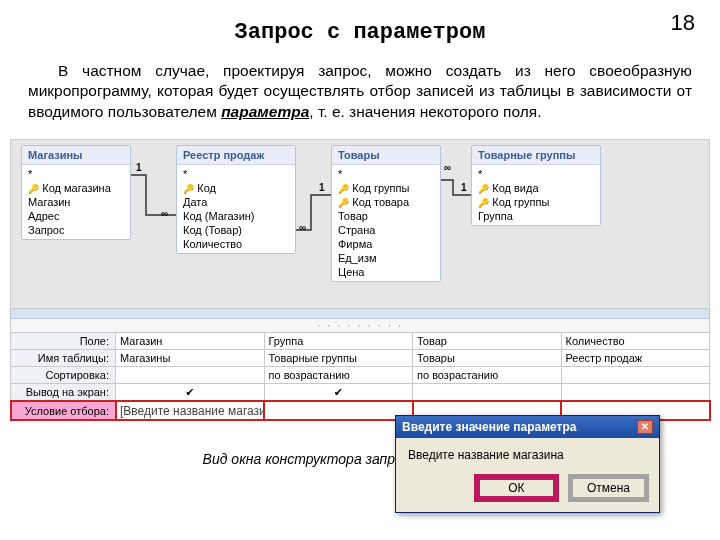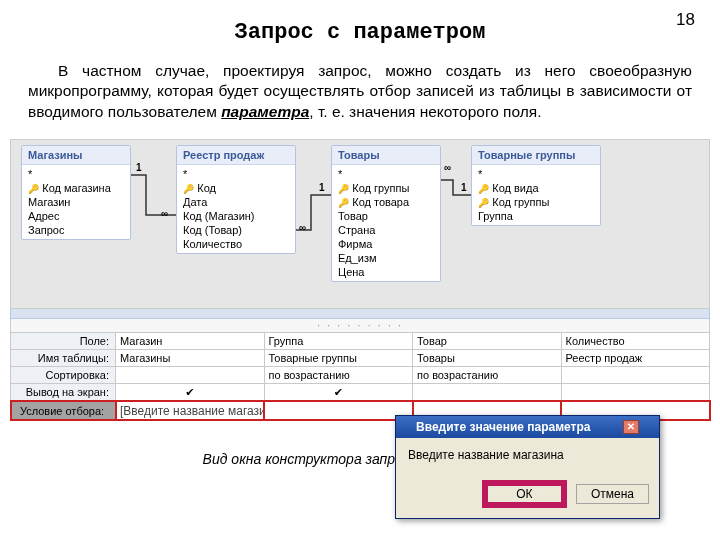--- a/index.html
+++ b/index.html
@@ -1,49 +1,49 @@
 <!DOCTYPE html>
 <html><head>
 <meta charset="utf-8">
 <style>
   * { box-sizing: border-box; }
   body { margin:0; font-family: Arial, sans-serif; background:#fff; width:720px; height:540px; position:relative; }
-  .page-num { position:absolute; top:10px; right:25px; font-size:17px; }
+  .page-num { position:absolute; top:10px; right:25px; font-size:22px; }
   .title { text-align:center; font-weight:bold; font-size:22px; margin: 20px 0 10px; font-family: Liberation Mono, monospace; }
   .para { font-size:15.5px; line-height:1.35; text-align:justify; padding: 0 28px; }
   .para .indent { display:inline-block; width:30px; }
   .emph { font-style:italic; font-weight:bold;text-decoration:underline; }
   .designer { margin:8px 10px 0 10px; background:#e6e6e6; border:1px solid #ccc; position:relative; height:170px; overflow:hidden; }
   .tbl-box { position:absolute; background:#fff; border:1px solid #b4c3df; border-radius:2px; font-size:11px; }
   .tbl-title { background:#e8edf7; color:#3a5a9a; font-weight:bold; padding:3px 6px; border-bottom:1px solid #cbd6ea; }
   .tbl-body { padding:2px 0; }
   .fld { padding:1px 6px; white-space:nowrap; }
   .key::before { content:"\1F511"; font-size:9px; margin-right:3px; color:#c9a227;}
   .rel { position:absolute; font-size:10px; font-weight:bold; }
   .grid-area { margin:0 10px; }
   .hbar { height:10px; background:#d9e2f0; border:1px solid #b9c8e2; border-top:none; }
   .dots { text-align:center; font-size:10px; letter-spacing:2px; color:#888; background:#f7f7f7; border-left:1px solid #ccc; border-right:1px solid #ccc; padding:1px 0;}
   .qgrid { border-collapse:collapse; width:100%; font-size:11px; table-layout:fixed; }
   .qgrid td { border:1px solid #c9c9c9; padding:2px 4px; height:16px; background:#fff; white-space:nowrap; overflow:hidden; }
   .qgrid .lab { background:#eef1f6; text-align:right; padding-right:6px; width:105px; }
-  .qgrid .sel { background:#a3a3a3;text-align:center; }
+  .qgrid .sel { background:#f9a8d4; }
   .crit-row td { outline:2px solid #cc1f1f; outline-offset:-1px; }
   .chk::before { content:"\2714"; font-size:11px; display:inline-block; width:100%; text-align:center; }
   .crit { color:#444; font-size:12px; }
   .caption { text-align:center; font-style:italic; font-size:14px; margin-top:30px; }
 
   
   .dlg { position:absolute; left:395px; top:415px; width:265px; background:#ece9d8; border:1px solid #0a246a; box-shadow:2px 2px 6px rgba(0,0,0,.4); font-size:12px; }
-  .dlg-titlebar { background:linear-gradient(#3b6ec4,#1b4aa0); color:#fff; font-weight:bold; padding:4px 20px; display:flex; justify-content:space-between; align-items:flex-start; }
+  .dlg-titlebar { background:linear-gradient(#3b6ec4,#1b4aa0); color:#fff; font-weight:bold; padding:4px 6px; display:flex; justify-content:space-between; align-items:flex-start; }
   .dlg-close { width:16px; height:14px; background:#e47a68; border:1px solid #9a3f2e; color:#fff; font-size:10px; line-height:12px; text-align:center; cursor:pointer;}
   .dlg-body { padding:10px 12px 6px; }
-  .dlg-label { margin-bottom:6px; }
+  .dlg-label { }
   .dlg-input { width:100%; border:1px solid #7f9db9; background:#fff; padding:2px 4px; font-size:12px; }
   .dlg-btns { text-align:right; padding:6px 10px 10px; }
-  .dlg-btn { background:#ece9d8; border:1px solid #a3a3a3; padding:2px 14px; font-size:12px; margin-left:6px; cursor:pointer;}
+  .dlg-btn { background:#ece9d8; border:5px solid #a3a3a3; padding:2px 14px; font-size:12px; margin-left:6px; cursor:pointer;}
   .dlg-btn.primary { border:6px solid #be185d; padding:1px 28px;}
   svg.link { position:absolute; overflow:visible; }
   .line { stroke:#333; stroke-width:1.5; fill:none; }
 </style>
 </head>
 <body>
 
 <div class="page-num">18</div>
 <div class="title">Запрос с параметром</div>
 

